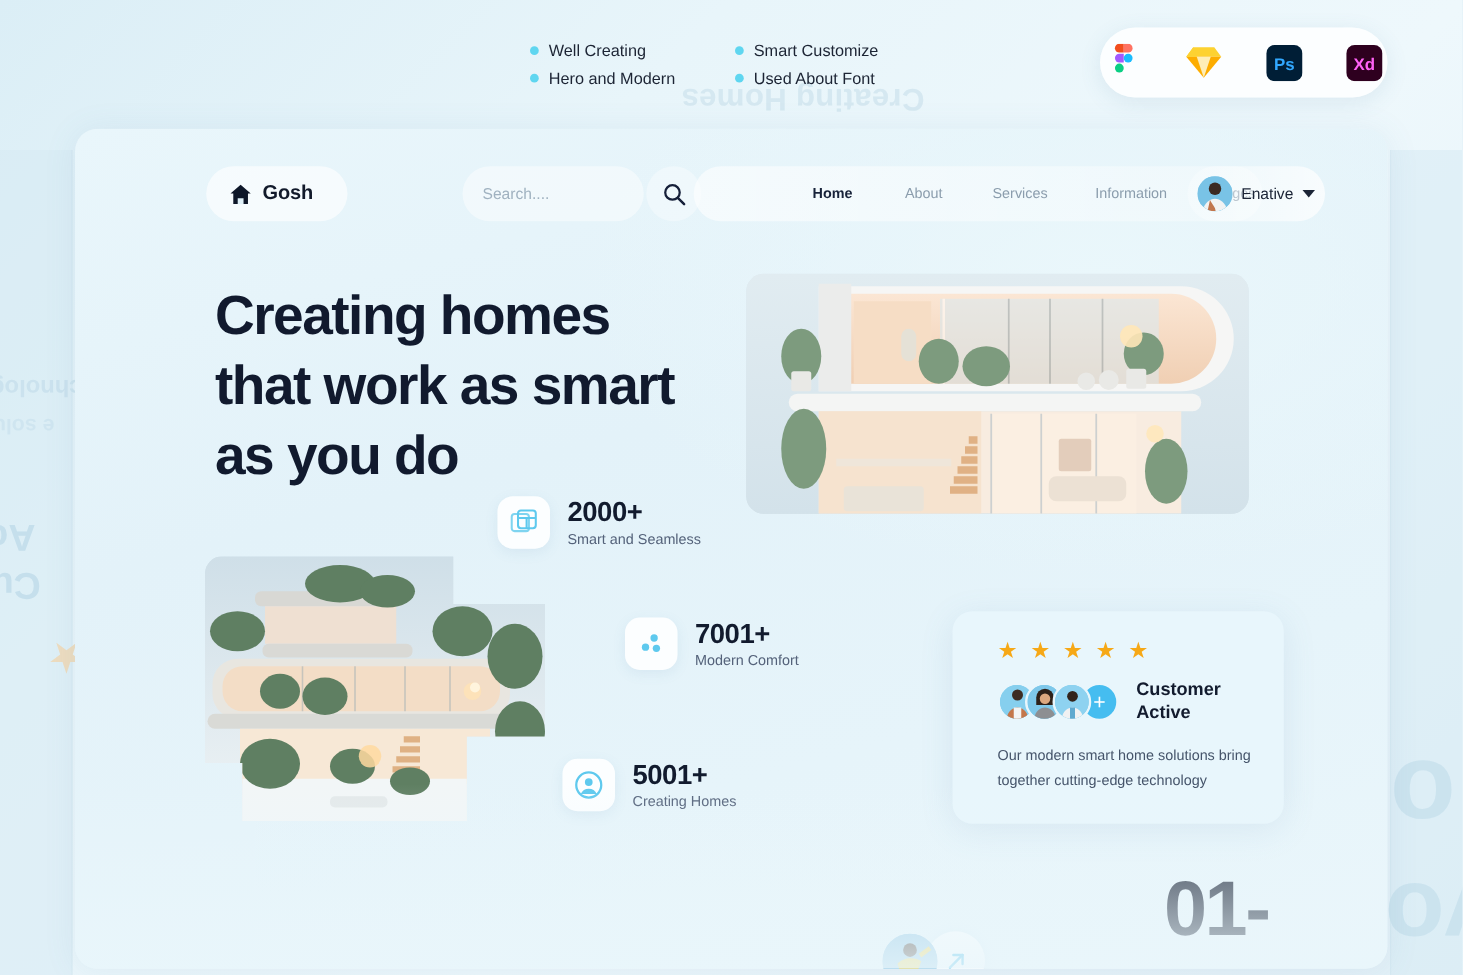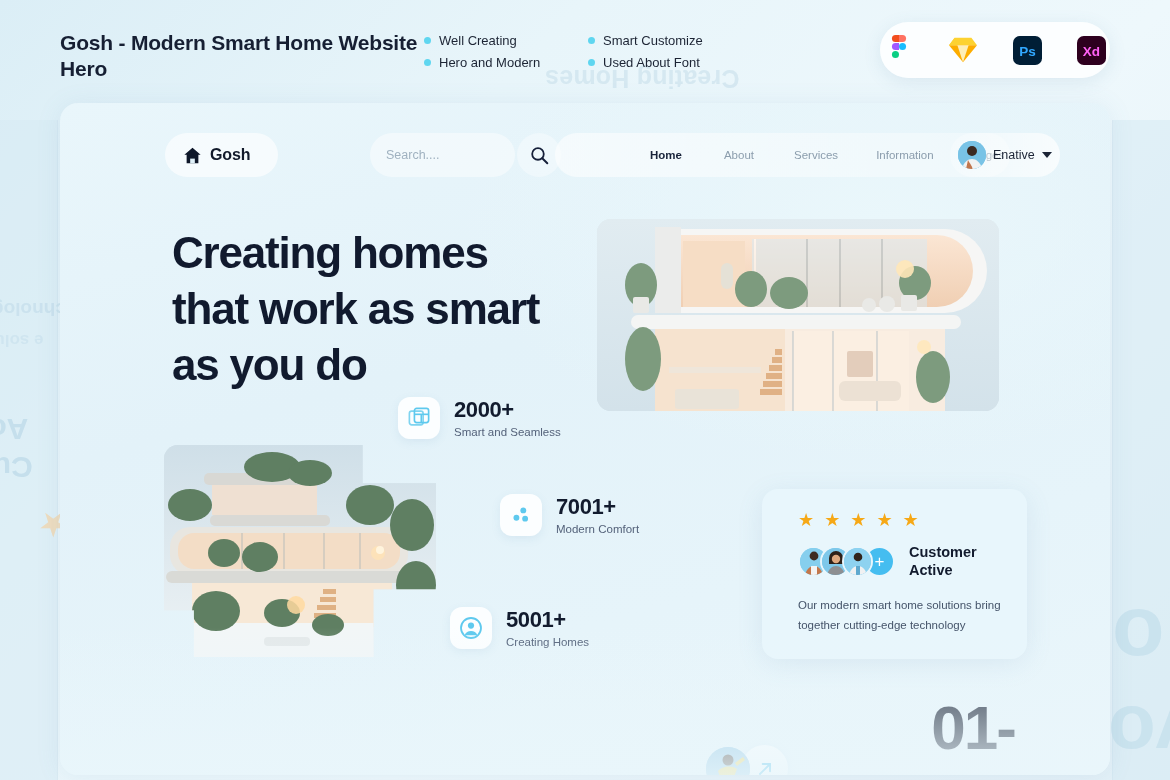--- a/index.html
+++ b/index.html
@@ -244,23 +244,20 @@
 
   <div class="ghost ghost-top">Creating Homes</div>
   <div class="ghost ghost-left-1">technolog</div>
   <div class="ghost ghost-left-2">e soluti</div>
   <div class="ghost ghost-left-3">Act</div>
   <div class="ghost ghost-left-4">Cus</div>
   <div class="ghost-left-star">★</div>
   <div class="ghost ghost-right-1">on</div>
   <div class="ghost ghost-right-2">vo</div>
 
-  <div class="hdr-title">
-    <span>Gosh - Modern Smart Home Website Hero</span>
-  </div>
 
   <div class="features">
     <div class="feat">
       <span class="dot"></span>
       <span>Well Creating</span>
     </div>
     <div class="feat">
       <span class="dot"></span>
       <span>Smart Customize</span>
     </div>

